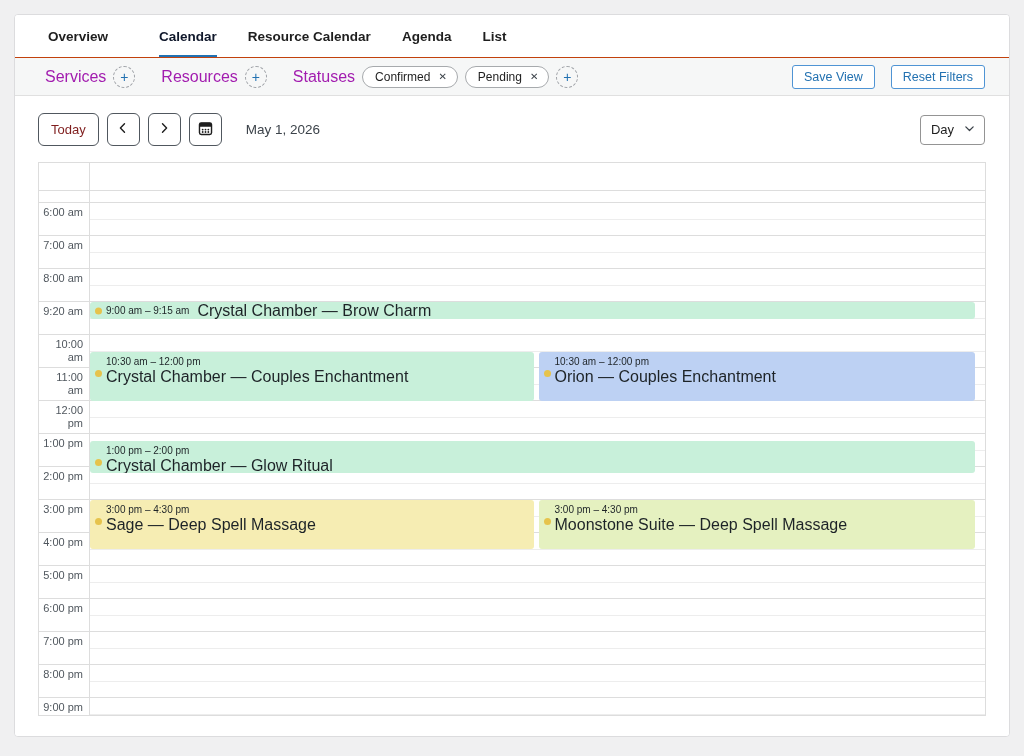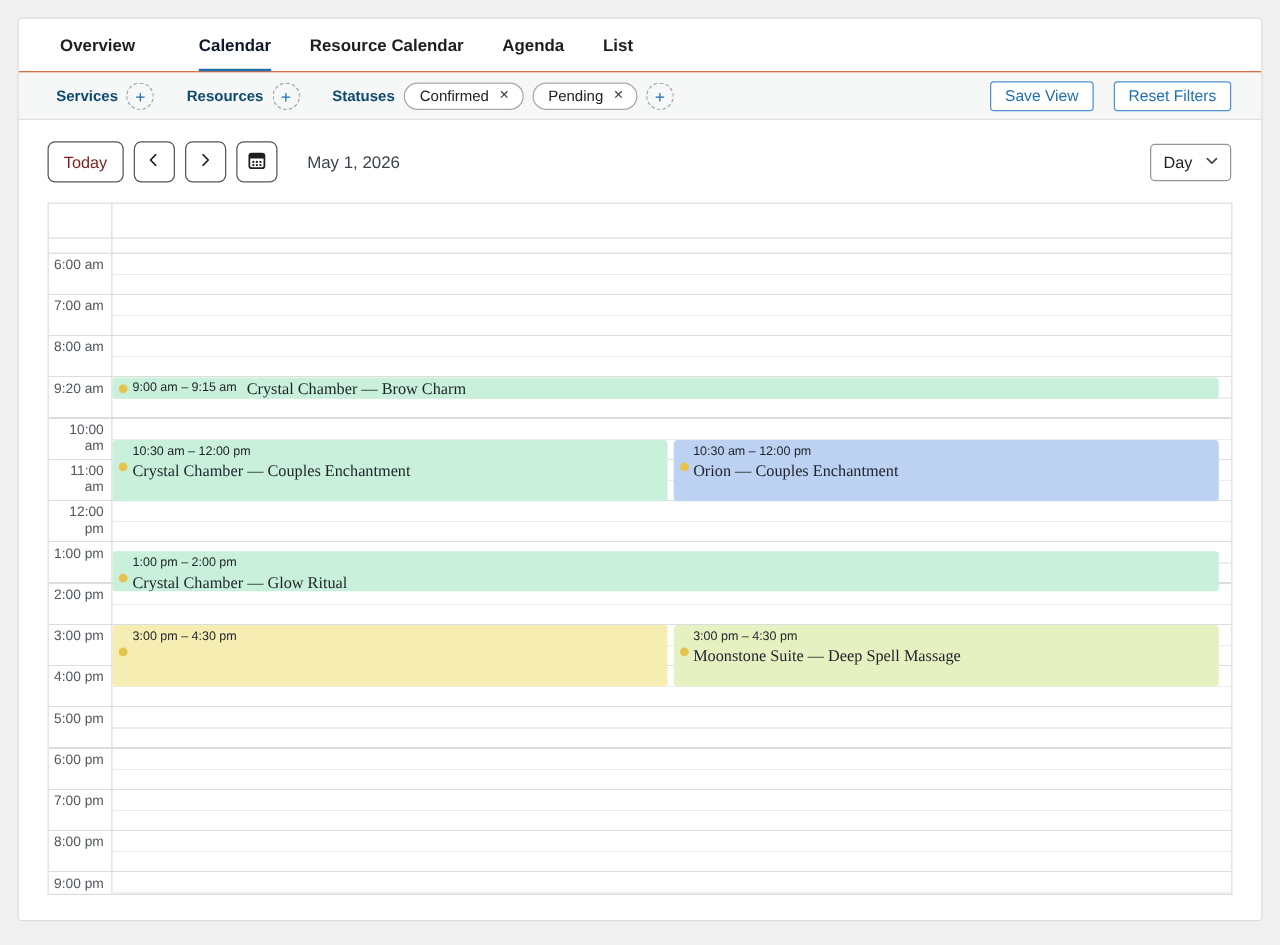--- a/index.html
+++ b/index.html
@@ -44,21 +44,21 @@
   
   .filterbar {
     display:flex;
     align-items:center;
     height:38px;
     padding:0 24px 0 30px;
     background:#f6f7f7;
     border-bottom:1px solid #e0e0e0;
     gap:8px;
   }
-  .filter-label { font-size:12px; font-weight:700; color:#0c4a6e; }
+  .filter-label { font-size:16px; font-weight:400; color:#a21caf; }
   .filter-group { display:flex; align-items:center; gap:7px; margin-right:18px; }
   .add-circle {
     width:22px; height:22px;
     border:1px dashed #a0a3a8;
     border-radius:50%;
     display:flex; align-items:center; justify-content:center;
     color:#2271b1; font-size:14px; line-height:1;
     background:transparent; cursor:pointer;
   }
   .chip {
@@ -169,21 +169,21 @@
   .event .dot {
     position:absolute;
     left:5px;
     width:7px; height:7px;
     border-radius:50%;
   }
   .event.inline { display:flex; align-items:center; gap:8px; }
   .event.inline .dot { top:50%; transform:translateY(-50%); }
   .event.stack .dot { top:18px; }
   .event .ev-time { font-size:10px; line-height:13px; white-space:nowrap; }
-  .event .ev-title { font-size:13px; line-height:15px; white-space:nowrap;font-family:Liberation Serif, serif; }
+  .event .ev-title { font-size:16px; line-height:15px; white-space:nowrap; }
   .event.stack .ev-time { display:block; margin-top:1px; }
   .event.stack .ev-title { display:block; margin-top:1px; }
 </style>
 </head>
 <body>
 
 <div class="card">
 
   <nav class="tabbar">
     <div class="tab">Overview</div>
@@ -313,20 +313,21 @@
               <span class="ev-title">Orion — Couples Enchantment</span>
             </div>
             <div class="event stack" style="background: rgb(200, 240, 218); top: 238px; height: 32px; left: 0px; width: calc(100% - 10px);">
               <span class="dot" style="background: rgb(230, 195, 76);"></span>
               <span class="ev-time">1:00 pm – 2:00 pm</span>
               <span class="ev-title">Crystal Chamber — Glow Ritual</span>
             </div>
             <div class="event stack" style="background: rgb(246, 237, 179); top: 297px; height: 48.5px; left: 0px; width: calc(50% - 4px);">
               <span class="dot" style="background: rgb(230, 195, 76);"></span>
               <span class="ev-time">3:00 pm – 4:30 pm</span>
+              <span class="ev-title">Sage — Deep Spell Massage</span>
             </div>
             <div class="event stack" style="background: rgb(229, 241, 192); top: 297px; height: 48.5px; left: calc(50% + 1px); width: calc(50% - 11px);">
               <span class="dot" style="background: rgb(230, 195, 76);"></span>
               <span class="ev-time">3:00 pm – 4:30 pm</span>
               <span class="ev-title">Moonstone Suite — Deep Spell Massage</span>
             </div>
           </div>
       </div>
     </div>
   </div>

